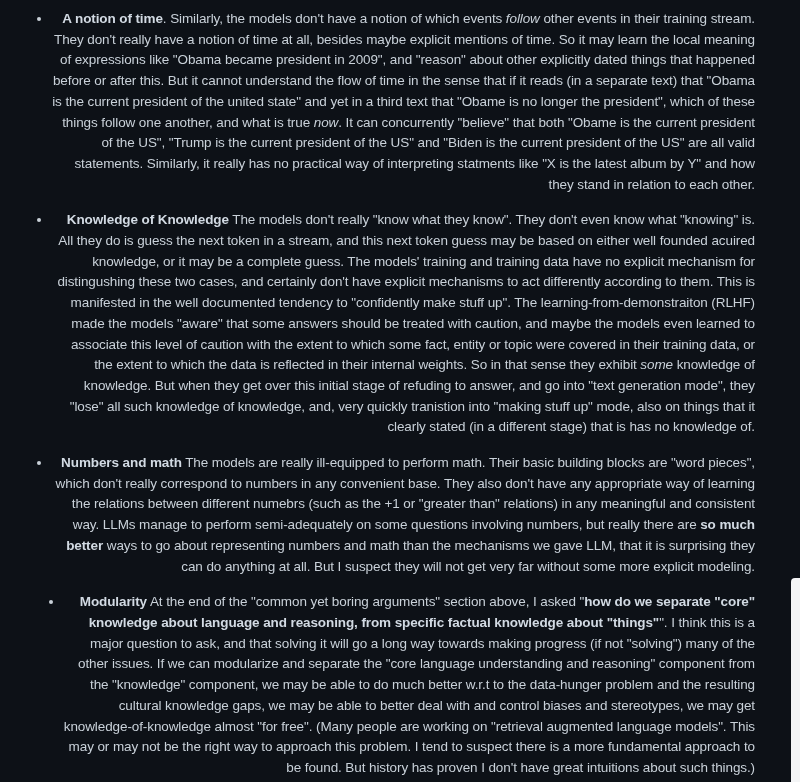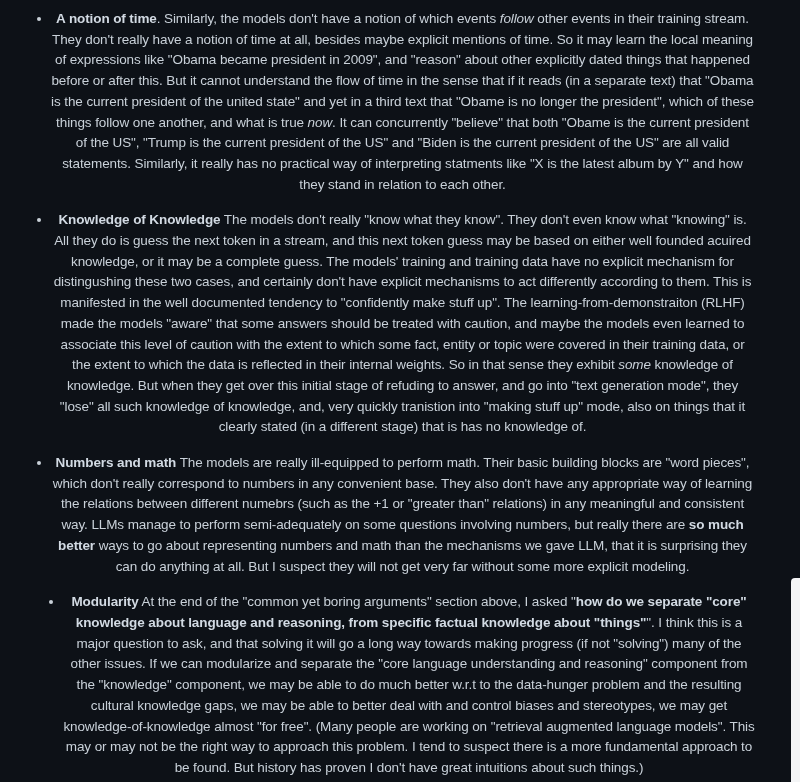--- a/index.html
+++ b/index.html
@@ -11,21 +11,21 @@
     font-family: "Liberation Sans", "DejaVu Sans", sans-serif;
   }
   .content {
     box-sizing: border-box;
     width: 800px;
     padding: 9px 45px 0 8px;
     color: #c9d1d9;
     font-size: 13.5px;
     line-height: 20.7px;
     letter-spacing: -0.1px;
-    text-align: center;
+    text-align: right;
   }
   .li { position: relative; margin: 0 0 15px 0; }
   .li.inner { padding-left: 42px; }
   .li.outer { padding-left: 23px; margin-left: 32px; }
   .dot {
     position: absolute;
     top: 8px;
     width: 4px;
     height: 4px;
     border-radius: 50%;

